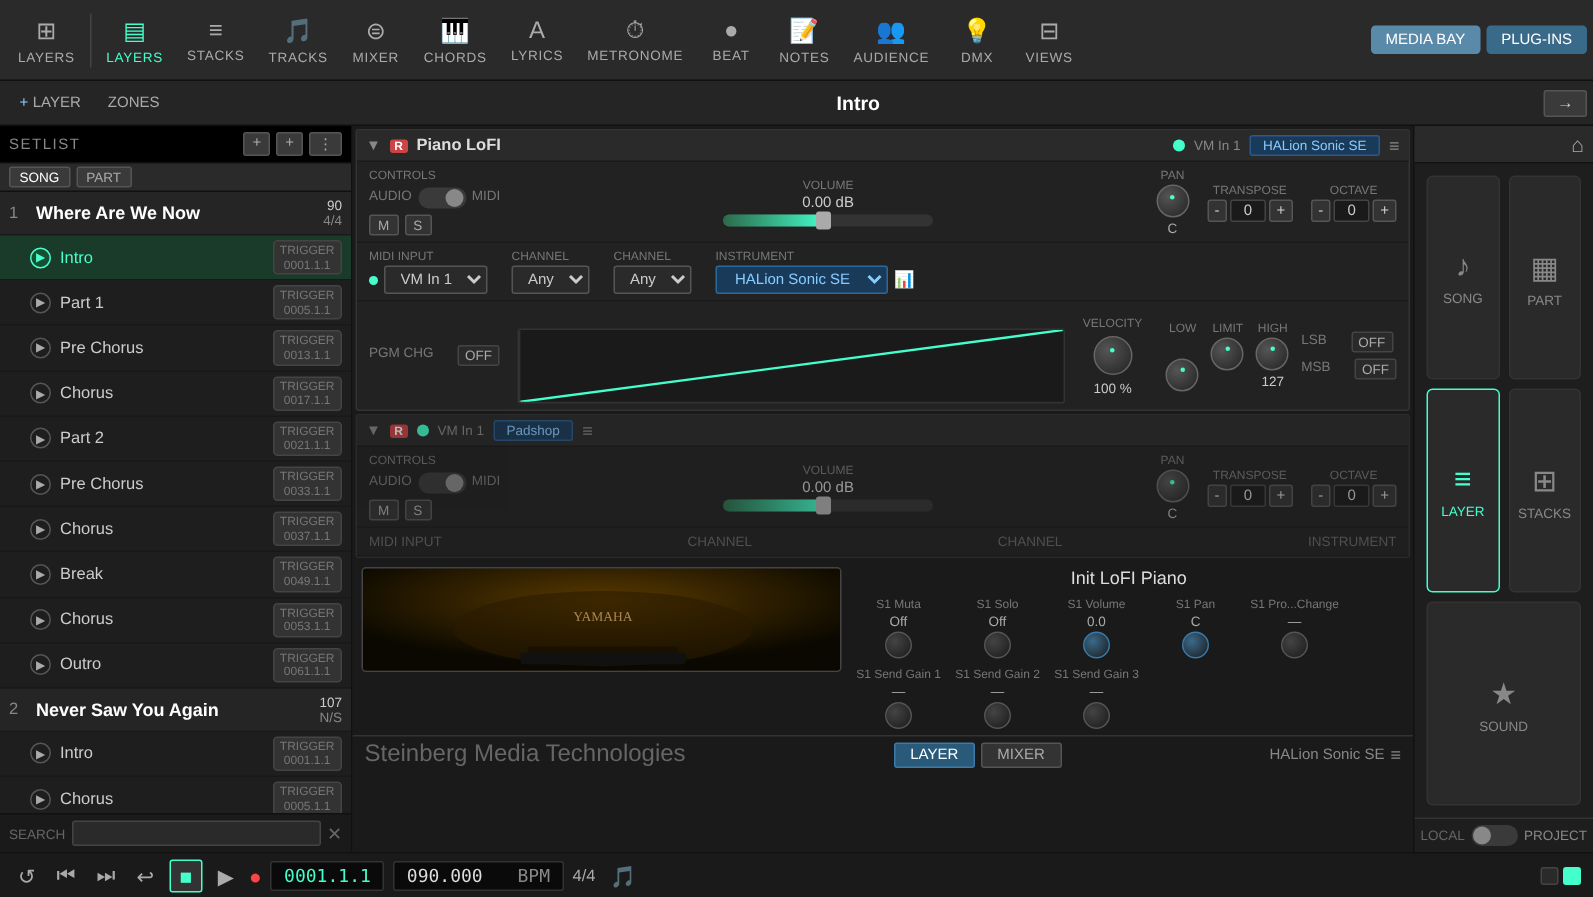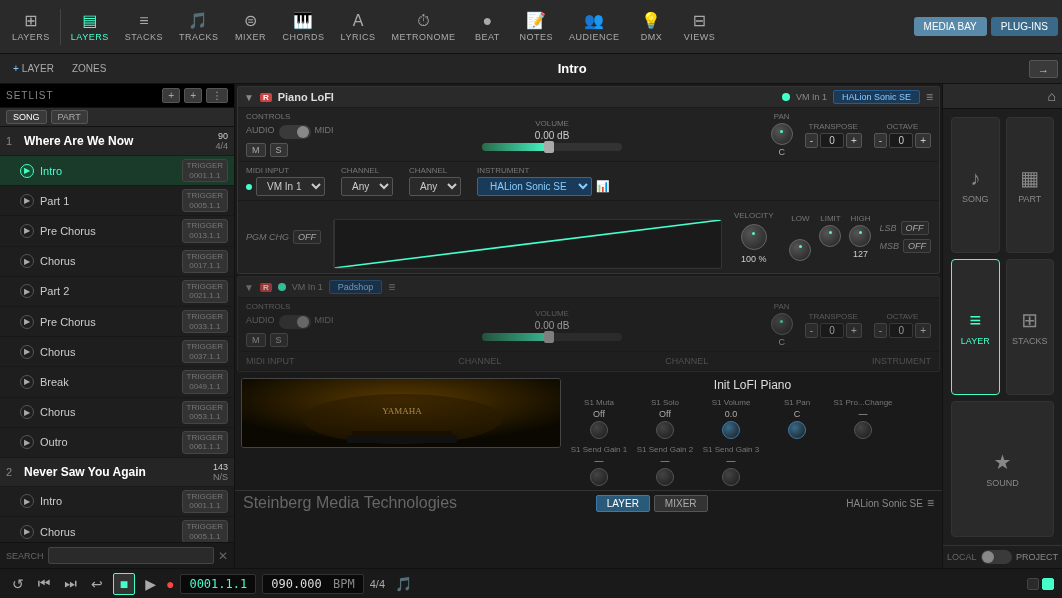--- a/index.html
+++ b/index.html
@@ -136,21 +136,21 @@
     .num-display { background: #1a1a1a; border: 1px solid #444; color: #ccc; padding: 1px 6px; font-size: 10px; border-radius: 2px; min-width: 24px; text-align: center; }
     .pm-btn { background: #333; border: 1px solid #555; color: #ccc; padding: 1px 4px; cursor: pointer; border-radius: 2px; font-size: 10px; }
 
     .midi-row { display: flex; align-items: center; padding: 4px 8px; gap: 16px; border-bottom: 1px solid #1a1a1a; }
     .midi-group { display: flex; flex-direction: column; align-items: flex-start; gap: 2px; }
     .midi-label { font-size: 8px; color: #777; text-transform: uppercase; }
     .midi-select { background: #2a2a2a; border: 1px solid #555; color: #ccc; padding: 2px 6px; font-size: 10px; border-radius: 2px; }
     .instrument-select { background: #1a3a5a; border: 1px solid #2a6a9a; color: #8cf; padding: 2px 8px; font-size: 10px; border-radius: 2px; }
 
     .pgm-row { display: flex; align-items: center; padding: 4px 8px; gap: 8px; flex-wrap: wrap; }
-    .pgm-item { display: flex; align-items: center; gap: 4px; font-style: italic; }
+    .pgm-item { display: flex; gap: 16px; }
     .pgm-label { font-size: 9px; color: #777; }
     .pgm-value { font-size: 9px; color: #aaa; background: #2a2a2a; border: 1px solid #444; padding: 1px 4px; border-radius: 2px; }
 
     .velocity-area { flex: 1; background: #1a1a1a; border: 1px solid #333; border-radius: 2px; position: relative; overflow: hidden; margin: 0 4px; }
     .sound-image { width: 320px; height: 70px; background: linear-gradient(135deg, #1a1000, #3a2000, #1a1000); border: 1px solid #444; border-radius: 3px; overflow: hidden; position: relative; display: inline-block; }
     .sound-param { display: flex; flex-direction: column; align-items: center; gap: 2px; min-width: 60px; }
     .sound-param-label { font-size: 8px; color: #777; }
     .sound-param-value { font-size: 9px; color: #aaa; }
     .small-knob { width: 18px; height: 18px; border-radius: 50%; background: radial-gradient(circle at 35% 35%, #444, #1a1a1a); border: 1px solid #555; cursor: pointer; }
 
@@ -348,21 +348,21 @@
       <div class="part-row">
         <div class="part-play-btn">▶</div>
         <span class="part-name">Outro</span>
         <div class="trigger-badge">TRIGGER<br>0061.1.1</div>
       </div>
 
       <div class="song-row">
         <span class="song-number">2</span>
         <span class="song-name">Never Saw You Again</span>
         <div class="song-meta">
-          <div class="bpm">143</div>
+          <div class="bpm">107</div>
           <div>N/S</div>
         </div>
       </div>
       <div class="part-row">
         <div class="part-play-btn">▶</div>
         <span class="part-name">Intro</span>
         <div class="trigger-badge">TRIGGER<br>0001.1.1</div>
       </div>
       <div class="part-row">
         <div class="part-play-btn">▶</div>
@@ -723,21 +723,21 @@
   <span class="transport-btn">↺</span>
   <span class="transport-btn">⏮</span>
   <span class="transport-btn">⏭</span>
   <span class="transport-btn">↩</span>
   <span class="transport-btn active" style="background:#333;border:1px solid #4fc;padding:2px 6px;border-radius:2px;">■</span>
   <span class="transport-btn">▶</span>
   <span class="transport-record">●</span>
   <div class="transport-time">0001.1.1</div>
   <div class="transport-bpm">
     <span>090.000</span>
-    <span style="color:#888;margin-left:4px;">BPM</span>
+    <span style="color:#888;margin-left:16px;">BPM</span>
   </div>
   <span class="transport-sig">4/4</span>
   <span class="transport-btn">🎵</span>
   <div class="transport-dots">
     <div class="t-dot"></div>
     <div class="t-dot active"></div>
   </div>
 </div>
 
 </body></html>

